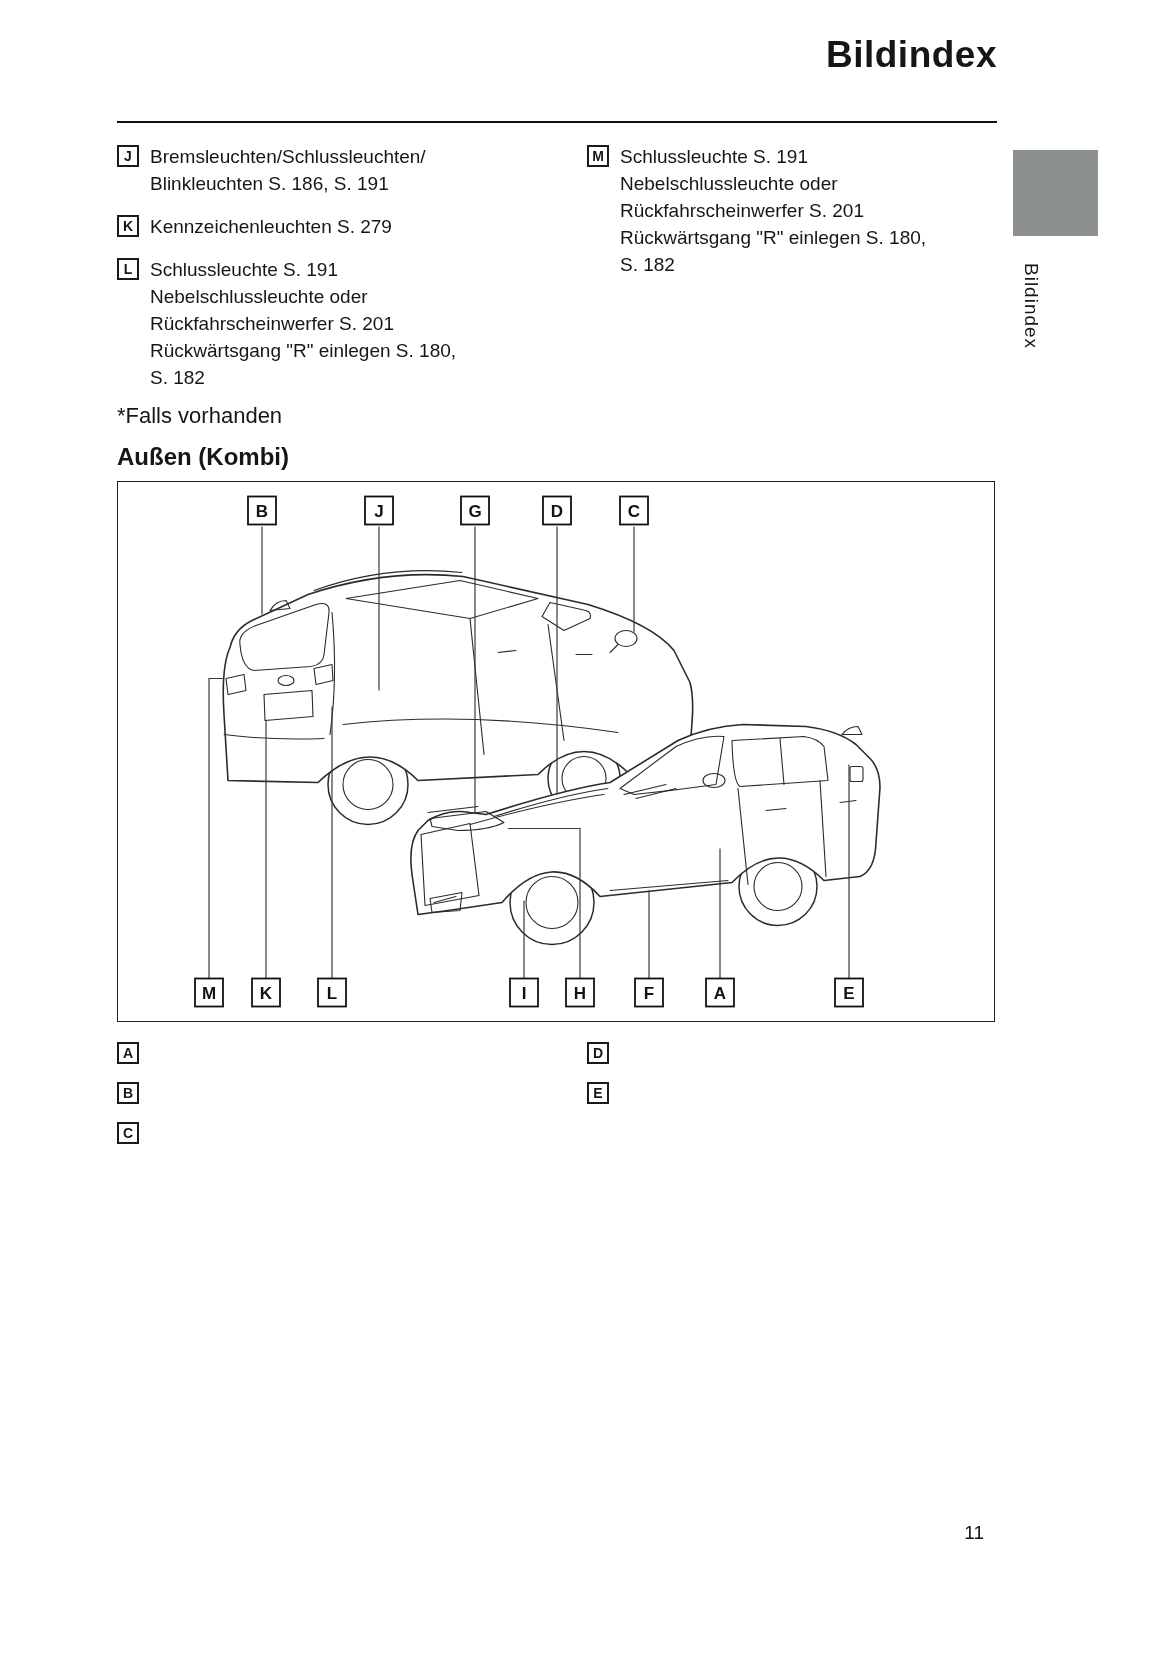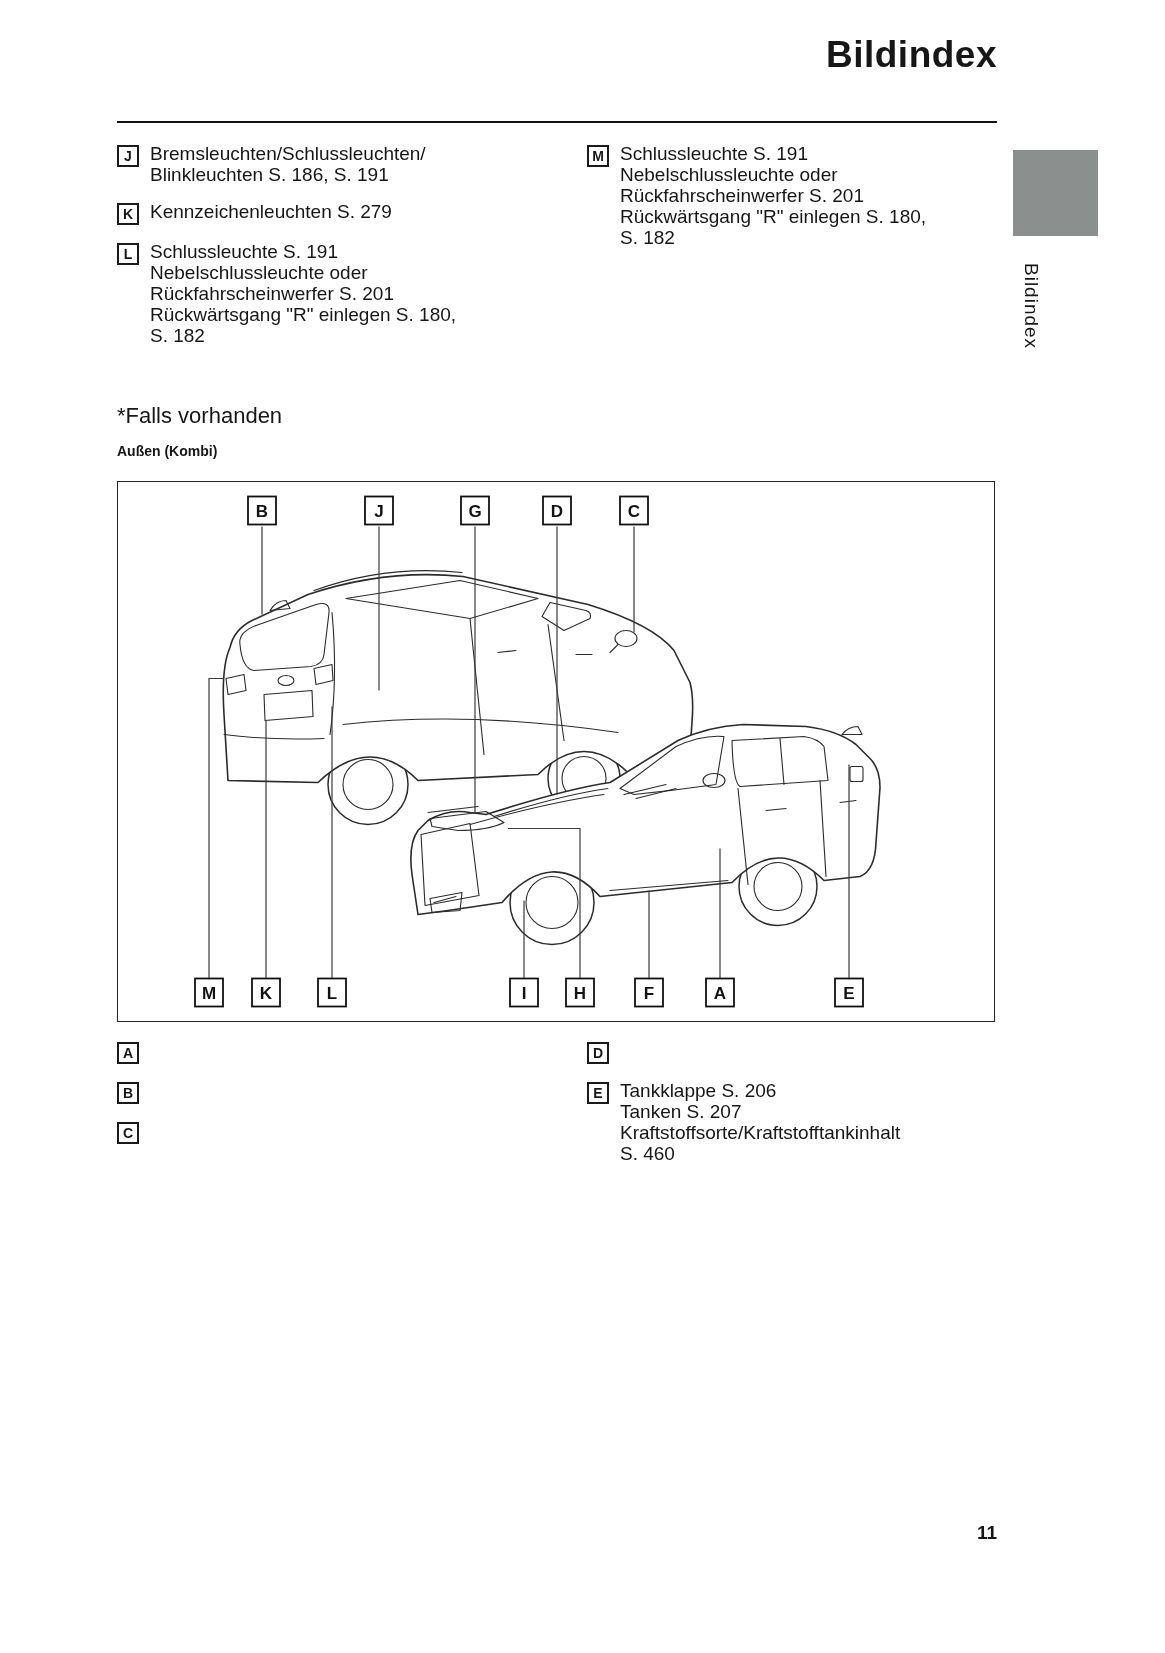--- a/index.html
+++ b/index.html
@@ -18,32 +18,32 @@
   #bottom-list{top:1040px;height:460px;}
   .col-left{position:absolute;left:0;top:0;width:452px;}
   .col-right{position:absolute;left:470px;top:0;width:410px;}
   .entry{display:flex;gap:11px;margin-bottom:16px;}
   .keybox{
     flex:0 0 auto;width:22px;height:22px;margin-top:2px;
     border:2px solid #1a1a1a;box-sizing:border-box;
     display:flex;align-items:center;justify-content:center;
     font-size:14px;font-weight:700;line-height:1;
   }
-  .entry-text{font-size:19px;line-height:21px;white-space:pre-line;}
+  .entry-text{font-size:19px;line-height:27px;white-space:pre-line;}
   #footnote{left:117px;top:403px;font-size:22px;}
-  #section-heading{left:117px;top:443px;font-size:14px;font-weight:700;}
+  #section-heading{left:117px;top:443px;font-size:24px;font-weight:700;}
   #figure{left:117px;top:481px;width:878px;height:541px;border:1px solid #222;box-sizing:border-box;background:#fff;}
   #figure svg{display:block;width:100%;height:100%;}
   svg .lbl{font-family:"Liberation Sans",sans-serif;font-size:17px;font-weight:700;fill:#111;text-anchor:middle;}
   svg .lblbox{fill:#ffffff;stroke:#111;stroke-width:1.8;}
   svg .carline{stroke:#2b2b2b;fill:none;stroke-width:1.5;stroke-linejoin:round;stroke-linecap:round;}
   svg .carfill{stroke:#2b2b2b;fill:#ffffff;stroke-width:1.6;stroke-linejoin:round;}
   svg .detail{stroke:#2b2b2b;fill:none;stroke-width:1.1;stroke-linejoin:round;stroke-linecap:round;}
   svg .leader{stroke:#3a3a3a;fill:none;stroke-width:1.2;}
-  #page-number{left:117px;top:1522px;width:880px;text-align:right;font-size:19px;font-weight:700;}
+  #page-number{left:104px;top:1522px;width:880px;text-align:right;font-size:19px;font-weight:400;}
 </style>
 </head>
 <body>
 
 <div class="abs" id="page-title">Bildindex</div>
 <div class="abs" id="title-rule"></div>
 <div class="abs" id="chapter-tab"></div>
 <div class="abs" id="chapter-tab-label">Bildindex</div>
 
 <div class="abs" id="top-list">
@@ -226,21 +226,17 @@
     <div class="entry">
       <span class="keybox">C</span>
     </div>
   </div>
   <div class="col-right">
     <div class="entry">
       <span class="keybox">D</span>
     </div>
     <div class="entry">
       <span class="keybox">E</span>
-      <div class="entry-text">Tankklappe S. 206
-Tanken S. 207
-Kraftstoffsorte/Kraftstofftankinhalt
-S. 460</div>
     </div>
   </div>
 </div>
 
 <div class="abs" id="page-number">11</div>
 
 </body></html>

